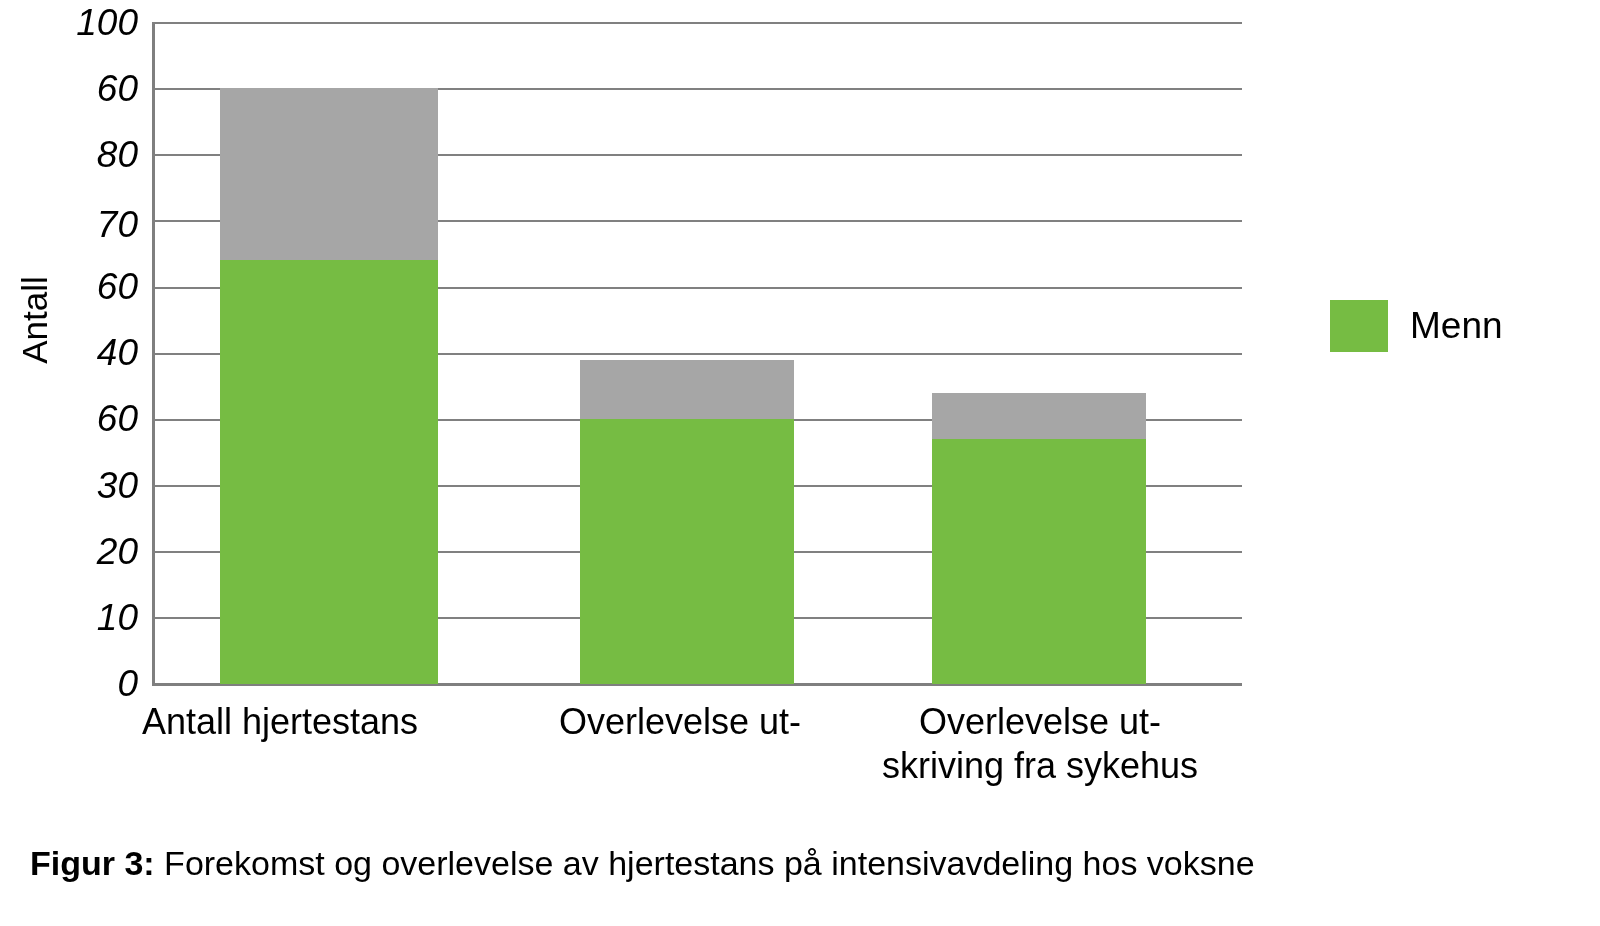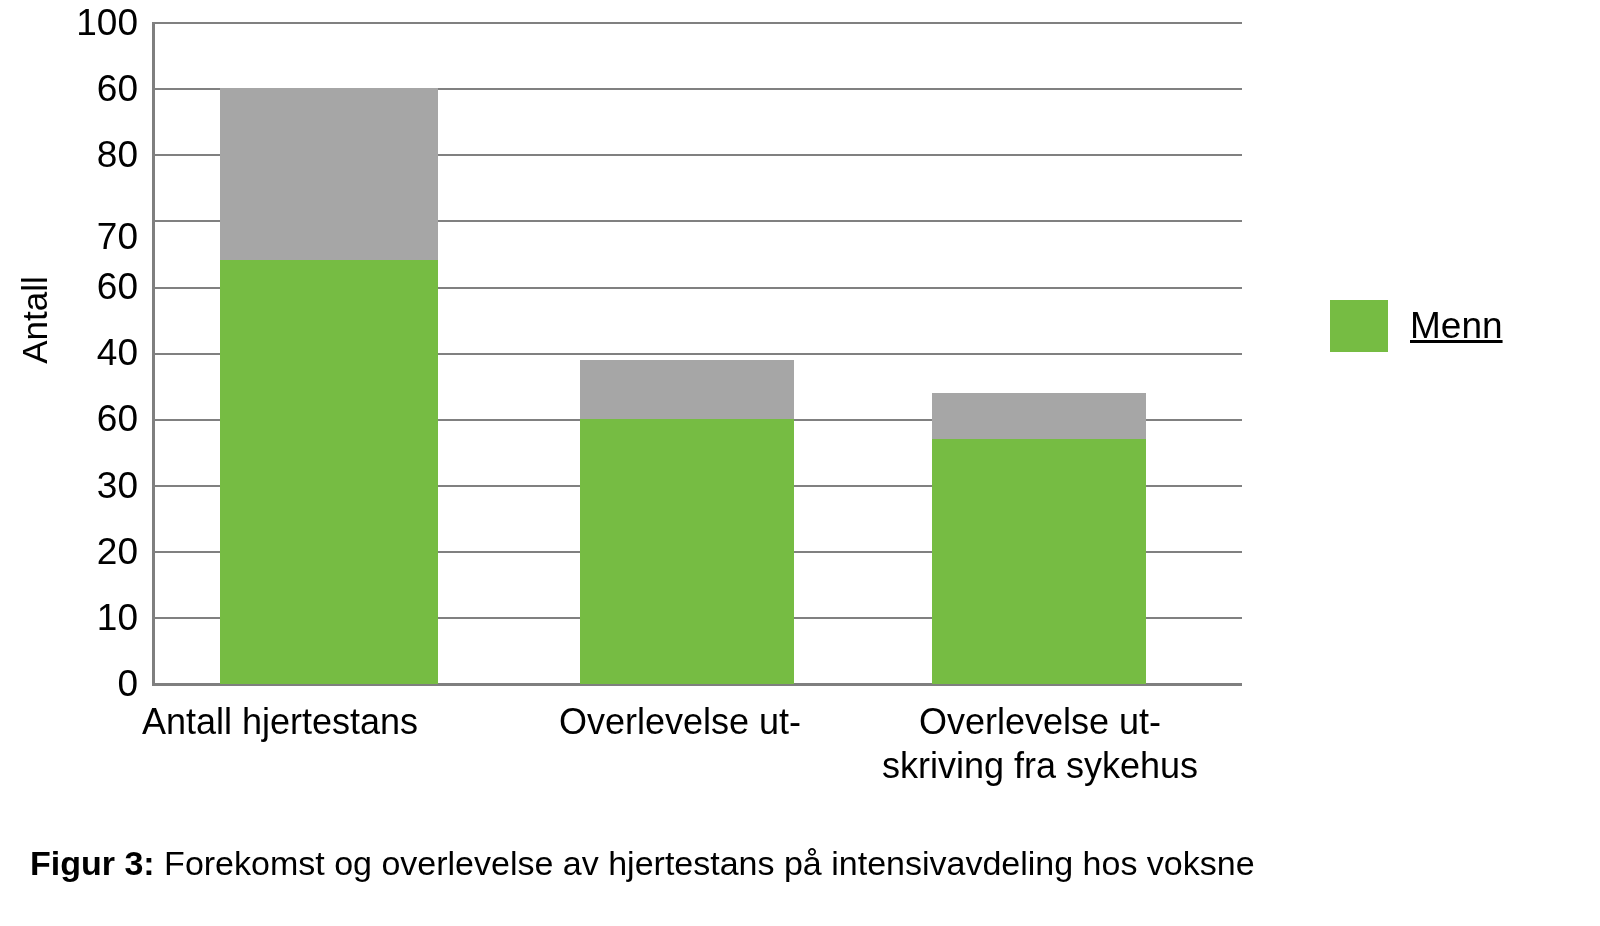--- a/index.html
+++ b/index.html
@@ -62,20 +62,21 @@
     font-size: 37px;
     line-height: 37px;
     color: #000;
   }
   #y-labels {
     position: absolute;
     left: 0;
     top: 22px;
     width: 138px;
     height: 662px;
+    font-style: italic;
   }
 
   #y-axis-title {
     position: absolute;
     left: -55px;
     top: 300px;
     width: 180px;
     text-align: center;
     font-size: 35px;
     transform: rotate(-90deg);
@@ -104,21 +105,20 @@
     line-height: 44px;
     color: #000;
   }
 
   
   #legend {
     position: absolute;
     left: 1330px;
     top: 300px;
     width: 260px;
-    text-decoration: underline;
   }
   .legend-row {
     display: flex;
     align-items: center;
     margin-bottom: 40px;
   }
   .legend-swatch {
     width: 58px;
     height: 52px;
     margin-right: 22px;
@@ -144,21 +144,21 @@
 </style>
 </head>
 <body>
 
 <div id="figure">
 
   <div id="y-labels">
     <div class="y-tick-label" style="top:-18px;">100</div>
     <div class="y-tick-label" style="top:48px;">60</div>
     <div class="y-tick-label" style="top:114px;">80</div>
-    <div class="y-tick-label" style="top:196px;">70</div>
+    <div class="y-tick-label" style="top:184px;">70</div>
     <div class="y-tick-label" style="top:246px;">60</div>
     <div class="y-tick-label" style="top:312px;">40</div>
     <div class="y-tick-label" style="top:378px;">60</div>
     <div class="y-tick-label" style="top:445px;">30</div>
     <div class="y-tick-label" style="top:511px;">20</div>
     <div class="y-tick-label" style="top:577px;">10</div>
     <div class="y-tick-label" style="top:643px;">0</div>
   </div>
 
   <div id="y-axis-title">Antall</div>

